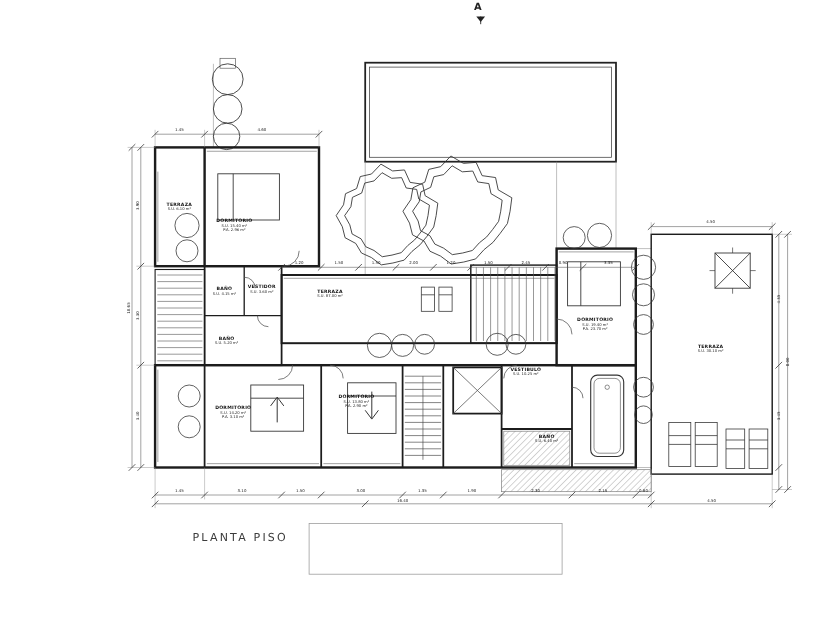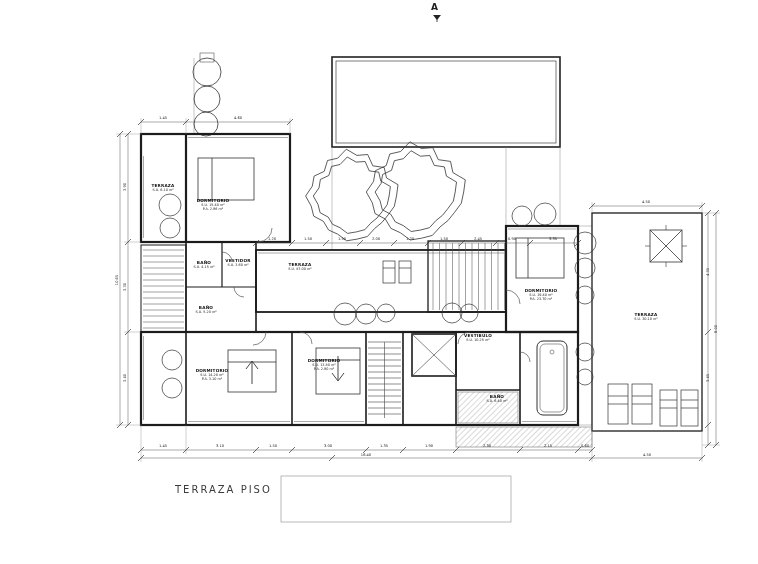--- a/index.html
+++ b/index.html
@@ -177,21 +177,21 @@
   <g>
     <path d="M437 15V22" stroke="#222" stroke-width="0.8"></path>
     <path d="M433 15L441 15L437 20Z" fill="#222"></path>
   </g>
 
   <rect x="281" y="476" width="230" height="46" fill="none" stroke="#9a9a9a" stroke-width="0.7"></rect>
 </svg>
 
 <div class="overlay">
   <div class="marker">A</div>
-  <div class="title">TERRAZA PISO</div>
+  <div class="title">PLANTA PISO</div>
 
   <div class="rl" style="left:163px;top:183px">
     <div class="rn">TERRAZA</div>
     <div class="ra">S.U. 6.10 m²</div>
     <div class="ra"></div>
   </div>
   <div class="rl" style="left:213px;top:198px">
     <div class="rn">DORMITORIO</div>
     <div class="ra">S.U. 15.40 m²</div>
     <div class="ra">P.A. 2.96 m²</div>

